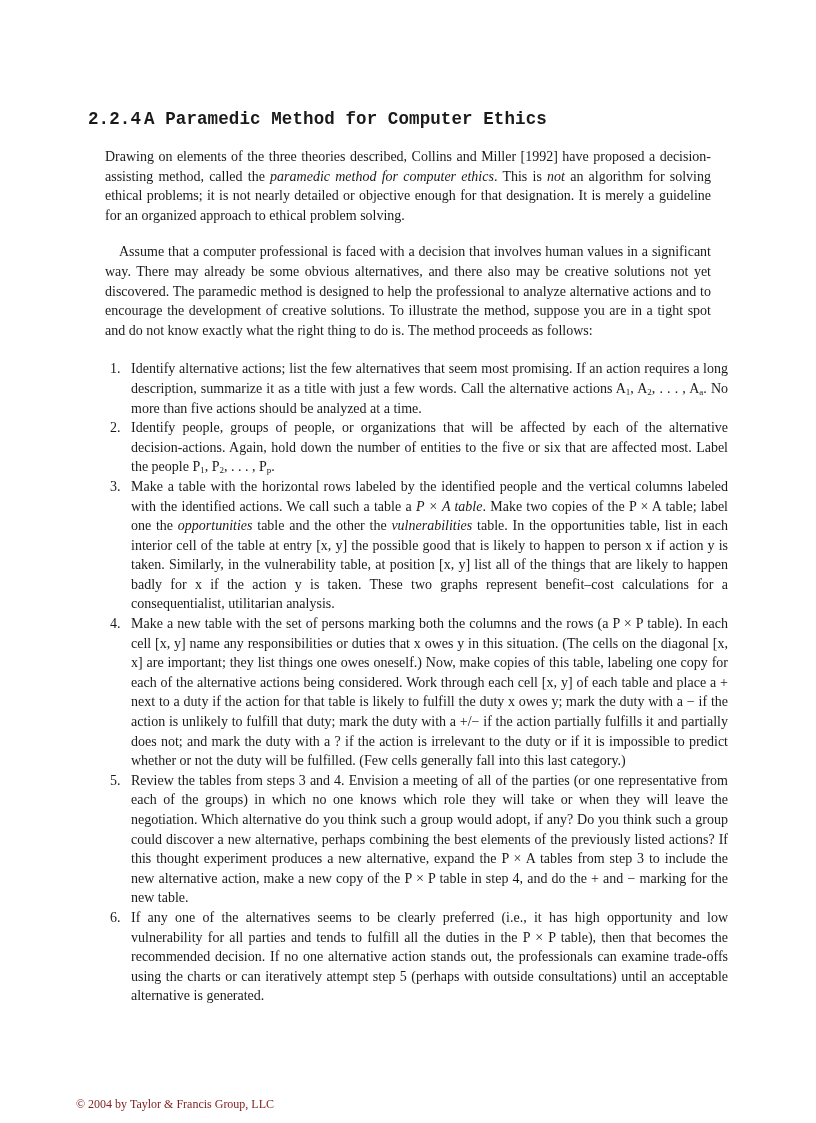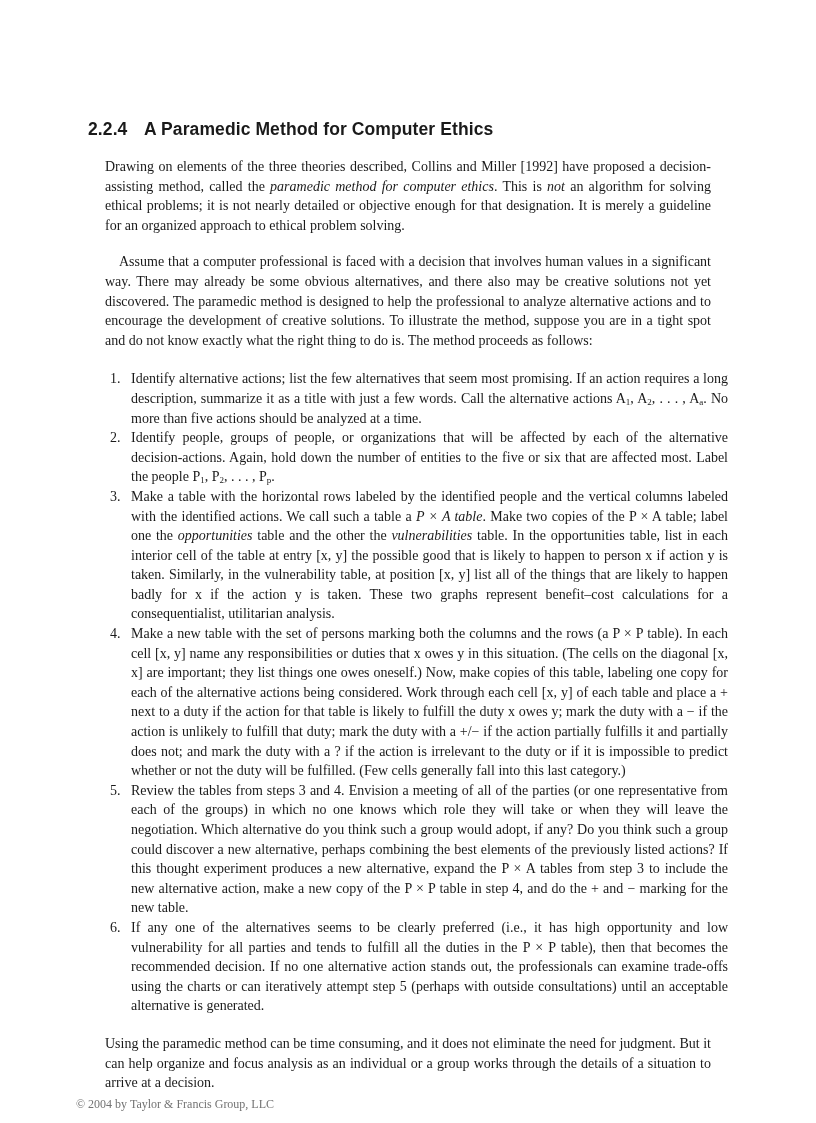--- a/index.html
+++ b/index.html
@@ -15,24 +15,24 @@
       color: #1a1a1a;
       font-family: "Liberation Serif", "DejaVu Serif", serif;
     }
     .page {
       position: absolute;
       left: 88px;
       top: 106px;
       width: 640px;
     }
     .section-heading {
-      font-family: Liberation Sans, sans-serif;
+      font-family: Liberation Mono, monospace;
       font-weight: bold;
       font-size: 17.5px;
-      margin: 12px 0 9px 0;
+      margin: 2px 0 9px 0;
       line-height: 22px;
       letter-spacing: 0.1px;
     }
     .section-heading .sec-num {
       display: inline-block;
       width: 56px;
     }
     .para {
       font-size: 14px;
       line-height: 19.6px;
@@ -62,21 +62,21 @@
       top: 0;
     }
     i, .it { font-style: italic; }
     sub { font-size: 9px; vertical-align: -2px; line-height: 0; }
     .footer {
       position: absolute;
       left: 76px;
       top: 1097px;
       font-family: "Liberation Serif", "DejaVu Serif", serif;
       font-size: 12px;
-      color: #737373;
+      color: #7f1d1d;
     }
   </style>
 </head>
 <body>
 
 <div class="page">
 
   <h2 class="section-heading">
     <span class="sec-num">2.2.4</span><span>A Paramedic Method for Computer Ethics</span>
   </h2>
@@ -99,16 +99,15 @@
       <span class="step-num">4.</span><span>Make a new table with the set of persons marking both the columns and the rows (a P × P table). In each cell [x, y] name any responsibilities or duties that x owes y in this situation. (The cells on the diagonal [x, x] are important; they list things one owes oneself.) Now, make copies of this table, labeling one copy for each of the alternative actions being considered. Work through each cell [x, y] of each table and place a + next to a duty if the action for that ta­ble is likely to fulfill the duty x owes y; mark the duty with a − if the action is unlikely to fulfill that duty; mark the duty with a +/− if the action partially fulfills it and partially does not; and mark the duty with a ? if the action is irrelevant to the duty or if it is impossible to predict whether or not the duty will be fulfilled. (Few cells generally fall into this last cate­gory.)</span>
     </li>
     <li class="step">
       <span class="step-num">5.</span><span>Review the tables from steps 3 and 4. Envision a meeting of all of the parties (or one representative from each of the groups) in which no one knows which role they will take or when they will leave the negotiation. Which alternative do you think such a group would adopt, if any? Do you think such a group could discover a new alternative, perhaps combining the best elements of the previously listed actions? If this thought experiment produces a new alternative, expand the P × A tables from step 3 to include the new alternative action, make a new copy of the P × P table in step 4, and do the + and − marking for the new table.</span>
     </li>
     <li class="step">
       <span class="step-num">6.</span><span>If any one of the alternatives seems to be clearly preferred (i.e., it has high opportunity and low vulnerability for all parties and tends to fulfill all the duties in the P × P table), then that becomes the recommended decision. If no one alternative action stands out, the professionals can examine trade-offs using the charts or can iteratively attempt step 5 (perhaps with outside consultations) until an acceptable alternative is generated.</span>
     </li>
   </ol>
 
-  <p class="para">Using the paramedic method can be time consuming, and it does not eliminate the need for judgment. But it can help organize and focus analysis as an individual or a group works through the details of a situation to arrive at a decision.</p>
 </div>
 
 <div class="footer">© 2004 by Taylor &amp; Francis Group, LLC</div>
 
 </body></html>

